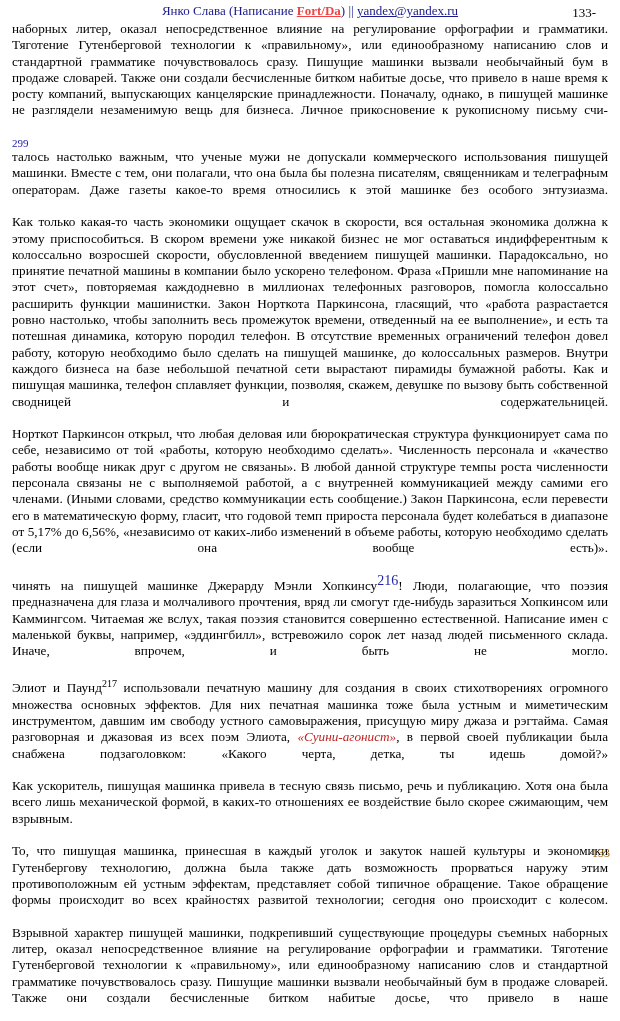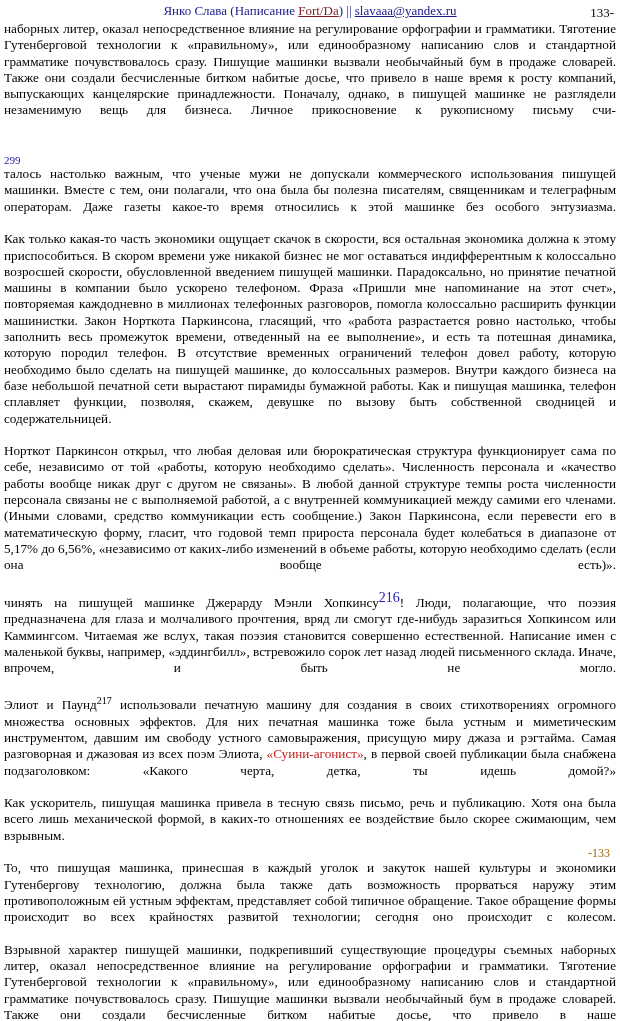--- a/index.html
+++ b/index.html
@@ -13,82 +13,84 @@
     font-family: "Liberation Serif", serif;
     color: #000000;
     position: relative;
     overflow: hidden;
   }
   .page {
     width: 620px;
     height: 865px;
     position: relative;
     box-sizing: border-box;
-    padding: 0 4px;
+    padding: 0 12px;
   }
   .header {
     display: flex;
     align-items: baseline;
     justify-content: center;
     font-size: 13px;
     color: #1a1a8c;
     padding-top: 3px;
     position: relative;
     height: 18px;
   }
   .header .hdr-text {
     color: #1a1a8c;
     font-size: 13px;
   }
   .header .hdr-link {
-    color: #7f1d1d;
+    color: #ef4444;
     text-decoration: underline;
+    font-weight: bold;
   }
   .header .hdr-mail {
     color: #1a1a8c;
     text-decoration: underline;
   }
   .header .page-num-top {
     position: absolute;
-    right: 2px;
+    right: 12px;
     bottom: 0;
     color: #000;
     font-size: 13px;
   }
   .body-text {
     font-size: 13.2px;
     line-height: 16.3px;
     text-align: justify;
     text-justify: inter-word;
     hyphens: manual;
   }
   .para {
     margin: 0;
     text-indent: 0;
     text-align: justify;
   }
   .marker {
     color: #2222aa;
     font-size: 11px;
     line-height: 12px;
-    margin: 19px 0 0 0;
+    margin: 2px 0 0 0;
     text-align: left;
   }
   .sup {
     font-size: 14px;
     vertical-align: super;
     color: #2222aa;
   }
   .sup-dark {
     font-size: 10px;
     vertical-align: super;
     color: #000;
   }
   .red-italic {
     color: #c02020;
+    font-style: italic;
   }
   .footer {
     position: absolute;
     bottom: 4px;
     right: 10px;
     font-size: 12px;
     color: #a16207;
   }
   
   .para { text-align: justify; }
@@ -97,21 +99,21 @@
     display: inline-block;
     width: 100%;
   }
 </style>
 </head>
 <body>
 
 <div class="page">
 
   <div class="header">
-    <span class="hdr-text">Янко Слава</span>&nbsp;<span class="hdr-text">(Написание</span>&nbsp;<span class="hdr-link">Fort/Da</span><span class="hdr-text">)</span>&nbsp;<span class="hdr-text">||</span>&nbsp;<span class="hdr-mail">slavaaa@yandex.ru</span>
+    <span class="hdr-text">Янко Слава</span>&nbsp;<span class="hdr-text">(Написание</span>&nbsp;<span class="hdr-link">Fort/Da</span><span class="hdr-text">)</span>&nbsp;<span class="hdr-text">||</span>&nbsp;<span class="hdr-mail">yandex@yandex.ru</span>
     <span class="page-num-top">133-</span>
   </div>
 
   <div class="body-text">
 
     <p class="para">наборных литер, оказал непосредственное влияние на регулирование орфографии и грамматики. Тяготение Гутенберговой технологии к «правильному», или единообразному написанию слов и стандартной грамматике почувствовалось сразу. Пишущие машинки вызвали необычайный бум в продаже словарей. Также они создали бесчисленные битком набитые досье, что привело в наше время к росту компаний, выпускающих канцелярские принадлежности. Поначалу, однако, в пишущей машинке не разглядели незаменимую вещь для бизнеса. Личное прикосновение к рукописному письму счи-</p>
 
     <div class="marker">299</div>
 
     <p class="para">талось настолько важным, что ученые мужи не допускали коммерческого использования пишущей машинки. Вместе с тем, они полагали, что она была бы полезна писателям, священникам и телеграфным операторам. Даже газеты какое-то время относились к этой машинке без особого энтузиазма.</p>

